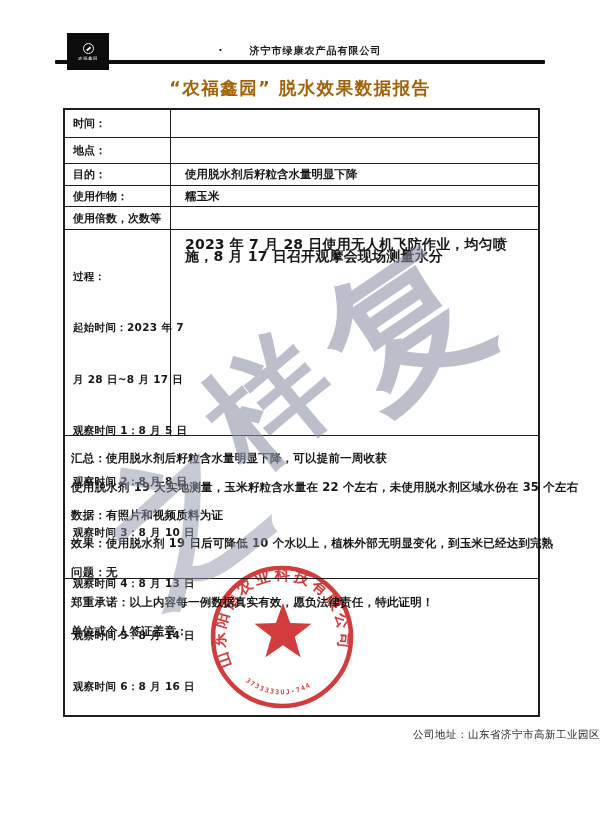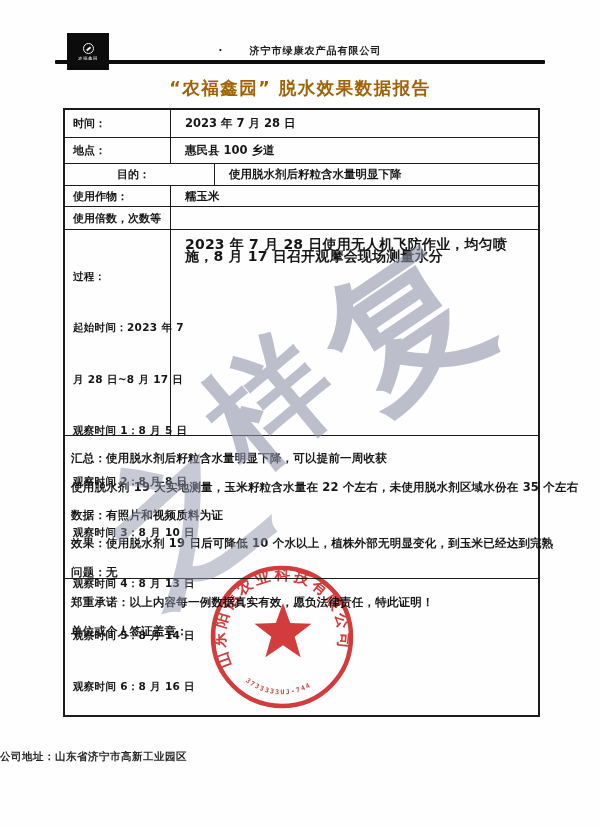--- a/index.html
+++ b/index.html
@@ -51,21 +51,21 @@
   .t-row:last-child { border-bottom:none; }
   .t-label {
     width:106px; flex:0 0 106px; border-right:1.5px solid #1c1c1c;
     padding:0 0 0 8px; display:flex; align-items:center;
     font-size:11px; font-weight:bold; white-space:nowrap;
   }
   .t-value {
     flex:1; display:flex; align-items:center; padding-left:14px;
     font-size:11.5px; font-weight:bold; white-space:nowrap;
   }
-  .r1 { height:28px; } .r2 { height:27px; } .r3 { height:22px;padding-left:44px; }
+  .r1 { height:28px; } .r2 { height:27px; } .r3 { height:22px; }
   .r4 { height:22px; } .r5 { height:23px; }
 
   .r-process { height:206px; }
   .p-label {
     width:106px; flex:0 0 106px; border-right:1.5px solid #1c1c1c;
     padding:6px 2px 0 8px; font-size:10.5px; font-weight:bold;
   }
   .p-label div { line-height:22.2px; white-space:nowrap; letter-spacing:.3px;margin-top:29px; }
   .p-value {
     flex:1; padding:8px 4px 0 14px; font-size:14px; font-weight:bold;
@@ -95,22 +95,22 @@
   .wm3 { left:330px; top:226px; font-size:152px; transform:rotate(-34deg); opacity:.58; }
 
   
   .seal {
     position:absolute; left:204px; top:559px; width:156px; height:156px;
     z-index:4; mix-blend-mode:multiply; opacity:.92; pointer-events:none;
   }
 
   
   .footer {
-    position:absolute; left:0; top:750px; width:100%; text-align:left;
-    font-size:10.5px; font-weight:bold; color:#262626; letter-spacing:.5px;
+    position:absolute; left:0; top:728px; width:100%; text-align:right;
+    font-size:10.5px; font-weight:normal; color:#262626; letter-spacing:.5px;
   }
 </style>
 </head>
 <body>
 
 <div class="page">
 
   <div class="logo">
     <div class="logo-ring"></div>
     <div class="logo-text">农福鑫园</div>
@@ -121,26 +121,24 @@
   </div>
 
   <div class="header-rule"></div>
 
   <div class="doc-title">“农福鑫园”  脱水效果数据报告</div>
 
   <div class="report-table">
 
     <div class="t-row r1">
       <div class="t-label">时间：</div>
-      <div class="t-value">2023 年 7 月 28 日</div>
     </div>
 
     <div class="t-row r2">
       <div class="t-label">地点：</div>
-      <div class="t-value">惠民县 100 乡道</div>
     </div>
 
     <div class="t-row r3">
       <div class="t-label">目的：</div>
       <div class="t-value">使用脱水剂后籽粒含水量明显下降</div>
     </div>
 
     <div class="t-row r4">
       <div class="t-label">使用作物：</div>
       <div class="t-value">糯玉米</div>

